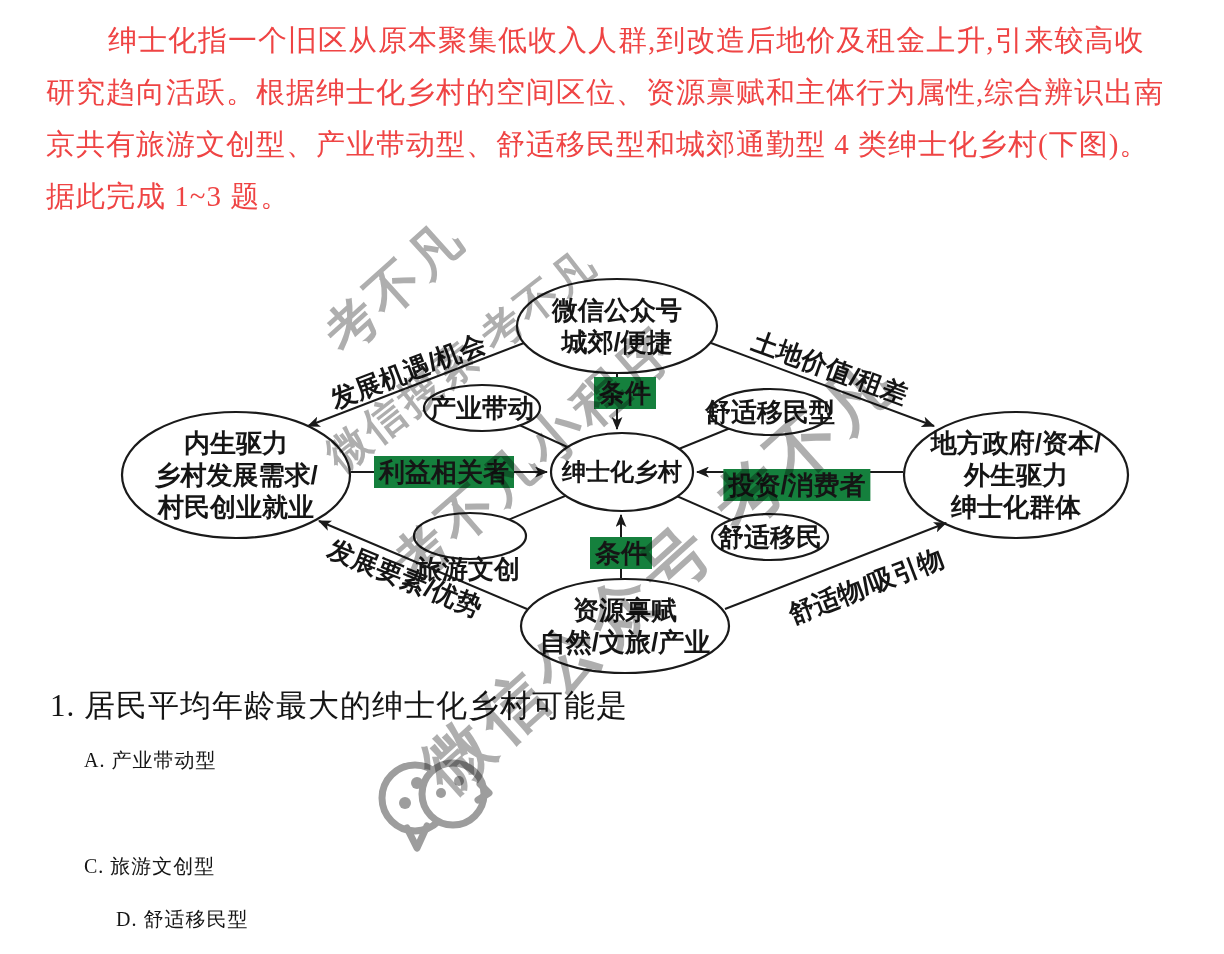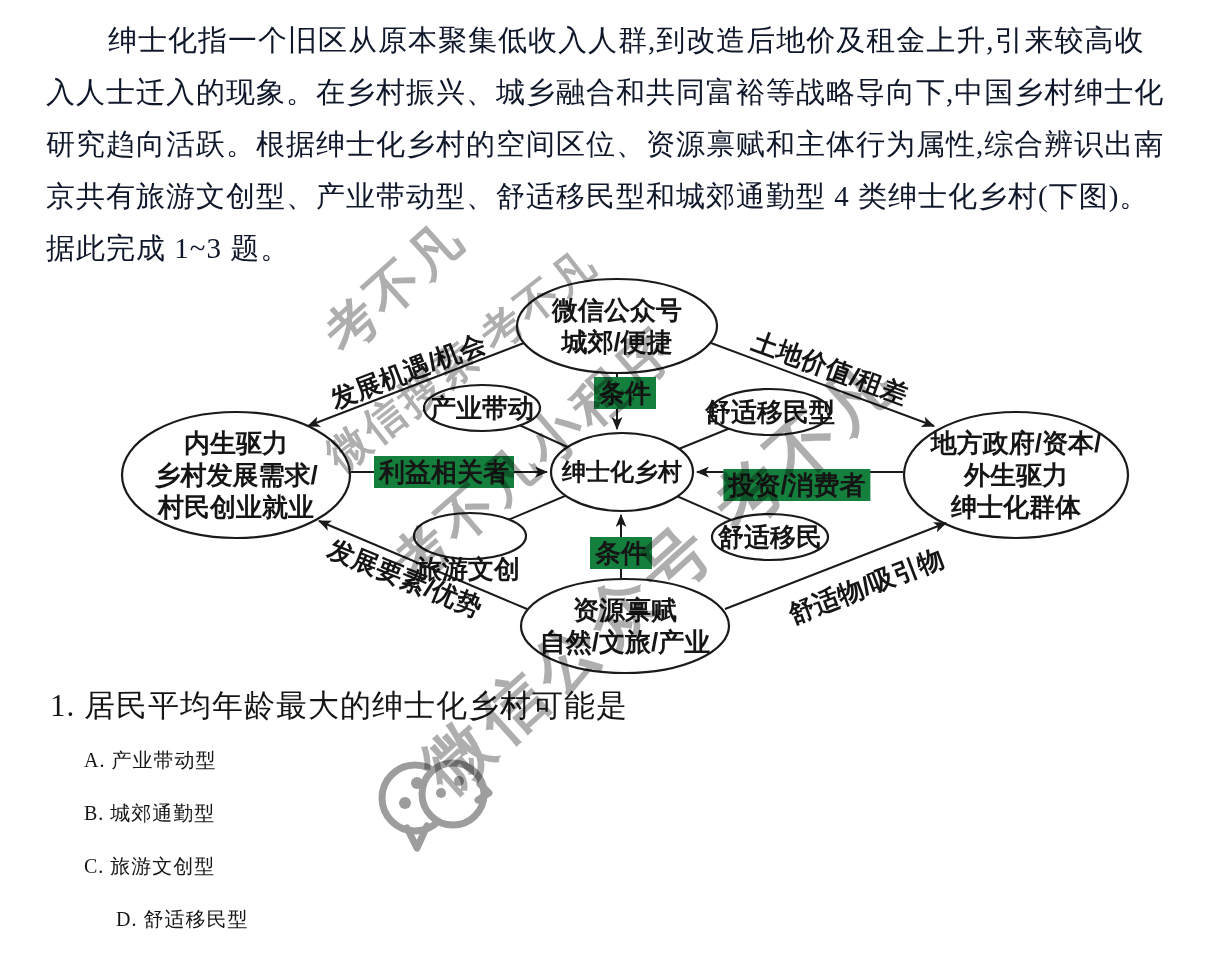--- a/index.html
+++ b/index.html
@@ -1,21 +1,21 @@
 <!DOCTYPE html>
 <html><head>
 <meta charset="utf-8">
 <style>
   html,body{margin:0;padding:0;background:#ffffff;}
   .page{position:relative;width:1224px;height:954px;background:#ffffff;overflow:hidden;
         font-family:"Liberation Serif","DejaVu Serif",serif;color:#151515;}
 
   
   .intro{position:absolute;left:46px;top:14px;width:1164px;font-size:29px;line-height:52px;
-         letter-spacing:1px;color:#0f172a;}
+         letter-spacing:1px;color:#ef4444;}
   .intro .line{white-space:nowrap;}
   .intro .line.indent{text-indent:62px;}
 
   
   .diagram{position:absolute;left:0;top:262px;width:1224px;height:430px;
            font-family:"Liberation Sans","DejaVu Sans",sans-serif;}
   .diagram svg.dg{position:absolute;left:0;top:0;}
   .lbl{position:absolute;transform:translate(-50%,-50%);text-align:center;font-size:26px;
        font-weight:bold;color:#151515;line-height:32px;white-space:nowrap;}
   .lbl.bg{background:#15803d;padding:0 5px;}
@@ -51,21 +51,20 @@
   .wm4{left:660px;top:575px;font-size:66px;letter-spacing:7px;transform:translate(-50%,-50%) rotate(-42deg);}
   .wechat-logo{position:absolute;left:375px;top:738px;mix-blend-mode:multiply;opacity:.88;pointer-events:none;}
 </style>
 </head>
 <body>
 
 <div class="page">
 
   <div class="intro">
     <div class="line indent">绅士化指一个旧区从原本聚集低收入人群,到改造后地价及租金上升,引来较高收</div>
-    <div class="line">入人士迁入的现象。在乡村振兴、城乡融合和共同富裕等战略导向下,中国乡村绅士化</div>
     <div class="line">研究趋向活跃。根据绅士化乡村的空间区位、资源禀赋和主体行为属性,综合辨识出南</div>
     <div class="line">京共有旅游文创型、产业带动型、舒适移民型和城郊通勤型 4 类绅士化乡村(下图)。</div>
     <div class="line">据此完成 1~3 题。</div>
   </div>
 
   <div class="diagram">
     <svg class="dg" width="1224" height="430" viewBox="0 0 1224 430">
       <defs>
         <marker id="arrow" viewBox="0 0 12 10" markerWidth="13" markerHeight="11" refX="11" refY="5" orient="auto" markerUnits="userSpaceOnUse">
           <path d="M0,0 L12,5 L0,10 L3,5 Z" fill="#1a1a1a"></path>
@@ -132,21 +131,20 @@
     <div class="lbl bg e-stake">利益相关者</div>
     <div class="lbl bg e-invest">投资/消费者</div>
     <div class="lbl e-opp">发展机遇/机会</div>
     <div class="lbl e-factor">发展要素/优势</div>
     <div class="lbl e-land">土地价值/租差</div>
     <div class="lbl e-amen">舒适物/吸引物</div>
   </div>
 
   <div class="q-stem">1. 居民平均年龄最大的绅士化乡村可能是</div>
   <div class="q-opt q-a">A. 产业带动型</div>
-  <div class="q-opt q-b">B. 城郊通勤型</div>
   <div class="q-opt q-c">C. 旅游文创型</div>
   <div class="q-opt q-d">D. 舒适移民型</div>
 
   <div class="wm wm1">考不凡</div>
   <div class="wm wm2">微信搜索 考不凡</div>
   <div class="wm wm3">考不凡小程序</div>
   <div class="wm wm4">微信公众号 考不凡</div>
 
   <svg class="wechat-logo" width="118" height="118" viewBox="0 0 118 118">
     <g stroke="#8f8f8f" stroke-width="7" fill="none" stroke-linejoin="round" stroke-linecap="round">

